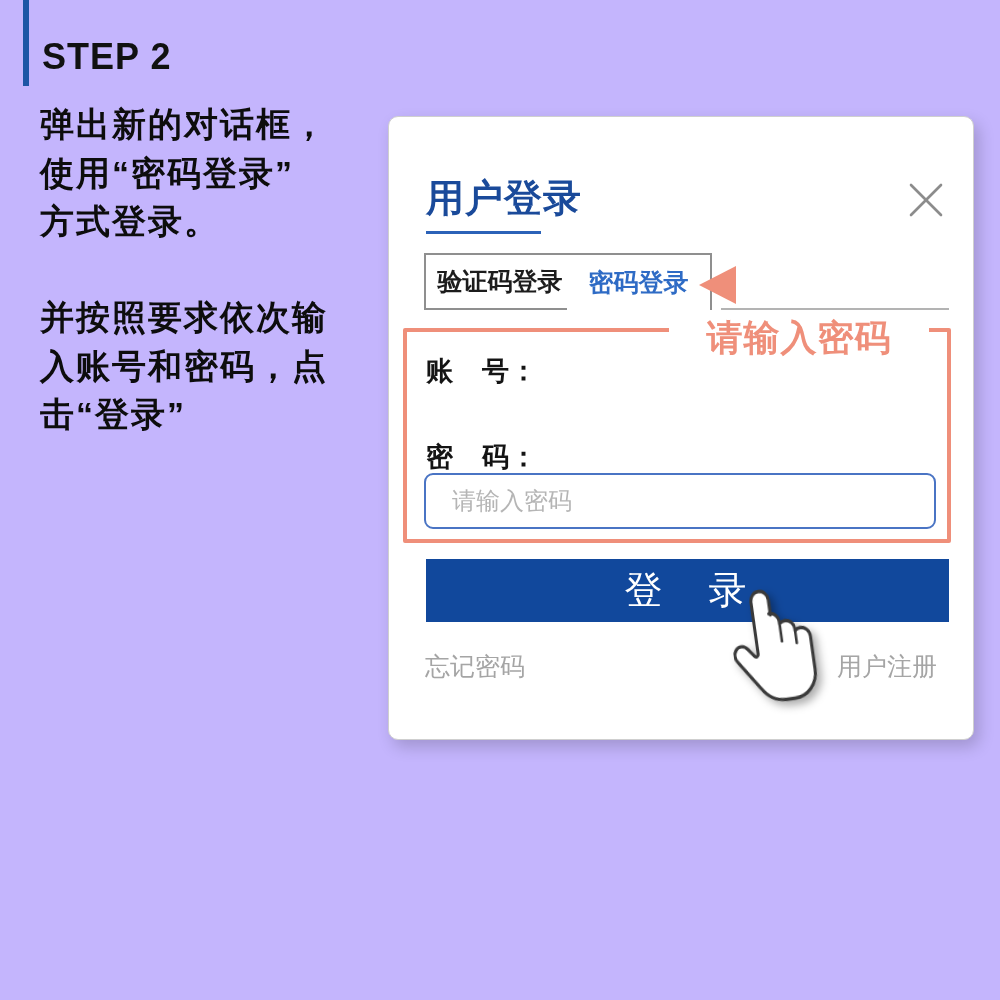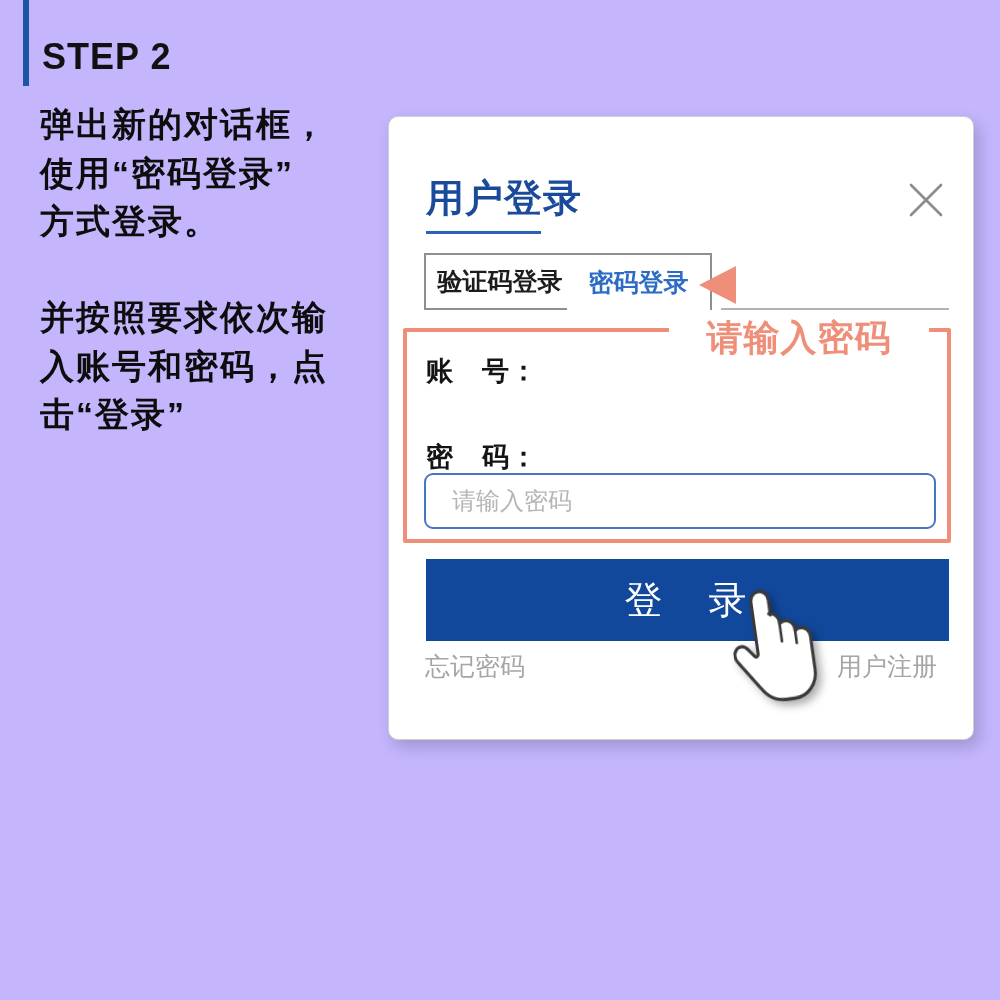--- a/index.html
+++ b/index.html
@@ -70,21 +70,21 @@
     position:absolute; left:35px; width:512px; height:56px; box-sizing:border-box; z-index:4;
     border:2px solid var(--input-border); border-radius:9px; background:#fff;
     padding:0 0 0 26px; font-size:24px; color:#333; outline:none;
     font-family:"Liberation Sans", sans-serif;
   }
   .text-input::placeholder { color:#b5b5b5; opacity:1; }
   .input-account { top:257px; }
   .input-password { top:356px; }
 
   .login-btn {
-    position:absolute; left:37px; top:442px; width:523px; height:82px;
+    position:absolute; left:37px; top:442px; width:523px; height:63px;
     background:var(--button-blue); border:none; cursor:pointer;
     display:flex; align-items:center; justify-content:center;
     color:#fff; font-size:38px; font-weight:500; letter-spacing:4px;
     font-family:"Liberation Sans", sans-serif;
   }
 
   .dlg-link { position:absolute; top:533px; font-size:25px; color:var(--gray-text); cursor:pointer;font-family:Liberation Mono, monospace; }
   .link-forgot { left:36px; }
   .link-register { right:36px; }
 

